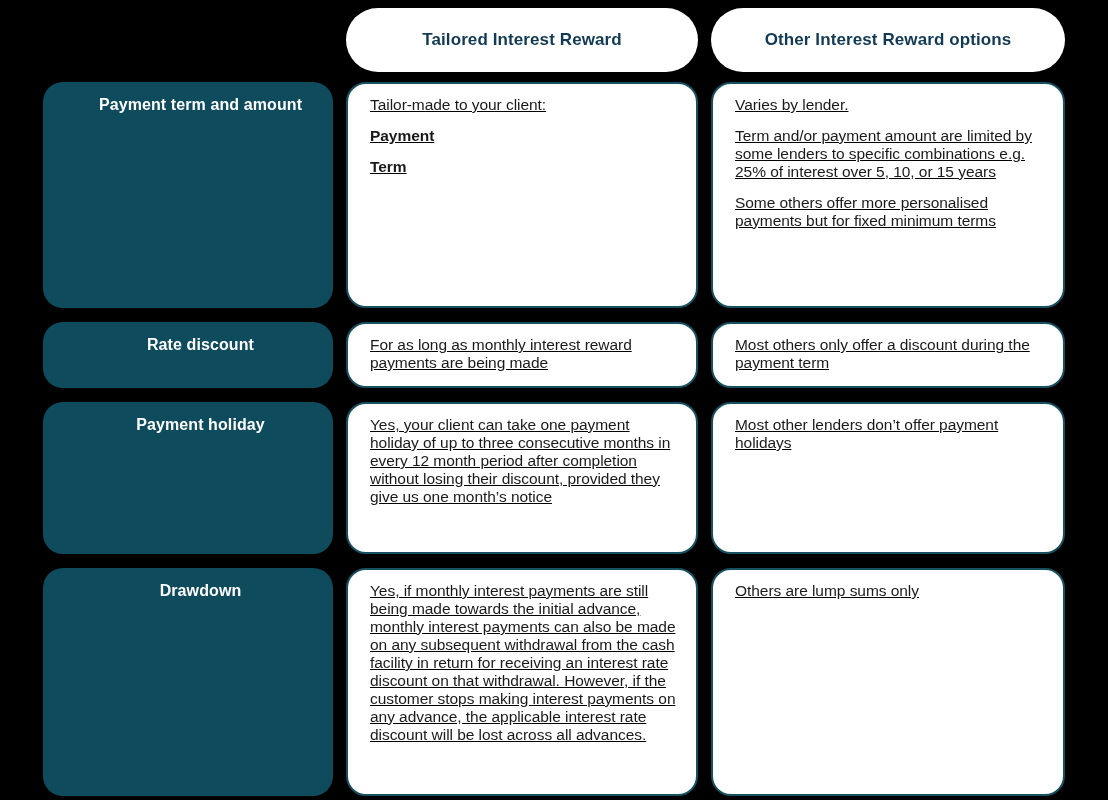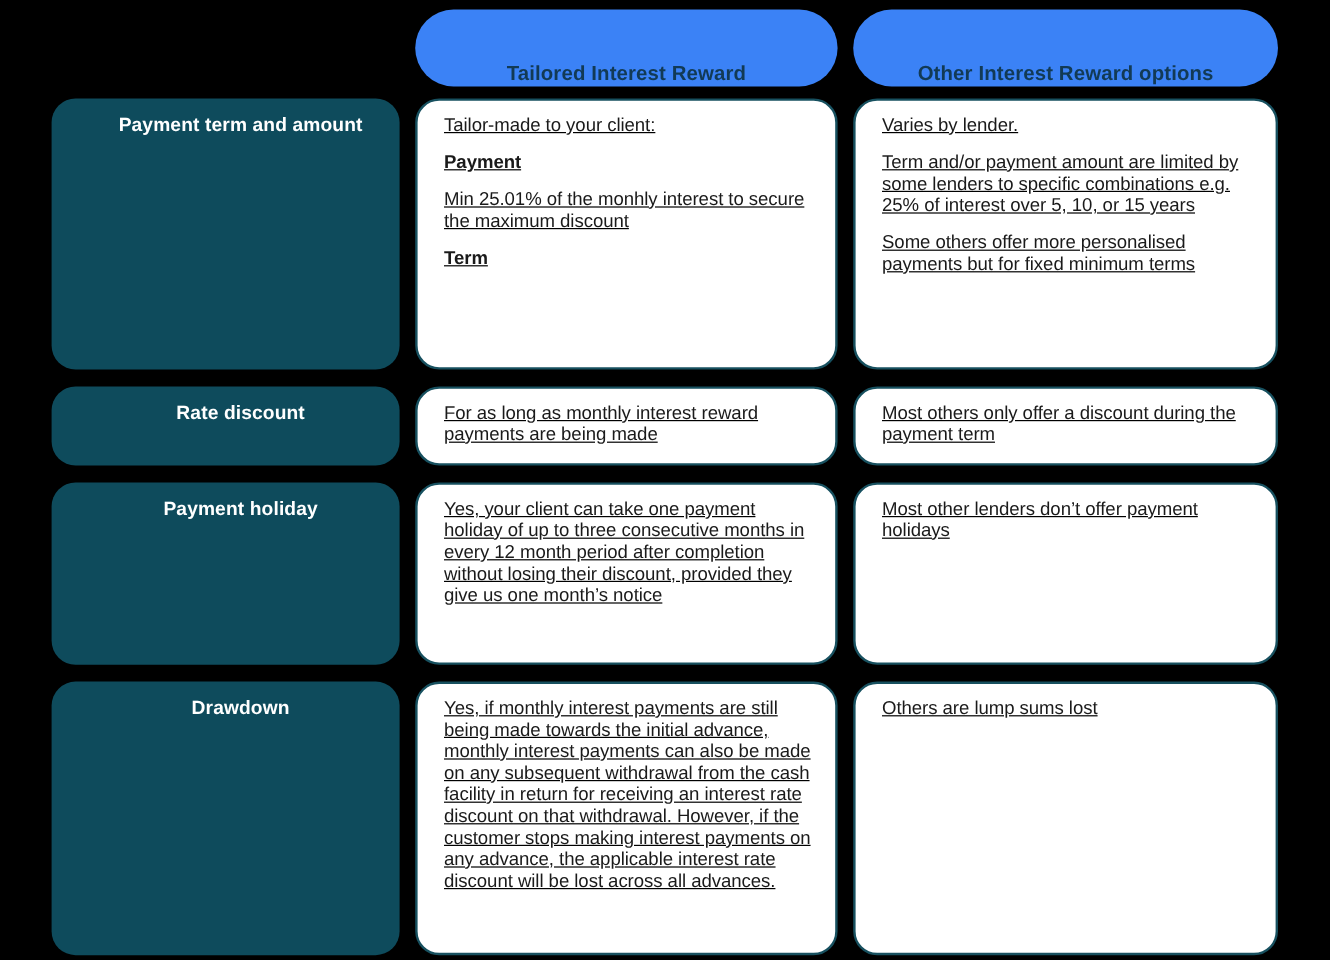--- a/index.html
+++ b/index.html
@@ -27,24 +27,24 @@
     position: absolute;
     left: 0;
     top: 8px;
     width: 1108px;
     height: 64px;
   }
   .col-head {
     position: absolute;
     top: 0;
     height: 64px;
-    background: #3b82f6;
+    background: #ffffff;
     border-radius: 32px;
     display: flex;
-    align-items: flex-end;
+    align-items: center;
     justify-content: center;
     box-sizing: border-box;
   }
   .col-head.c1 { left: 346px; width: 352px; }
   .col-head.c2 { left: 711px; width: 354px; }
   .col-head-label {
     color: #123A55;
     font-size: 17px;
     font-weight: bold;
     letter-spacing: 0.1px;
@@ -135,21 +135,20 @@
   </div>
 
   <div class="rows">
       <div class="row r0">
         <div class="cell label">
           <span class="txt">Payment term and amount</span>
         </div>
         <div class="cell body c1">
           <p>Tailor-made to your client:</p>
           <p class="strong">Payment</p>
-          <p>Min 25.01% of the monhly interest to secure the maximum discount</p>
           <p class="strong">Term</p>
         </div>
         <div class="cell body c2">
           <p>Varies by lender.</p>
           <p>Term and/or payment amount are limited by some lenders to specific combinations e.g. 25% of interest over 5, 10, or 15 years</p>
           <p>Some others offer more personalised payments but for fixed minimum terms</p>
         </div>
       </div>
       <div class="row r1">
         <div class="cell label">
@@ -174,18 +173,18 @@
         </div>
       </div>
       <div class="row r3">
         <div class="cell label">
           <span class="txt">Drawdown</span>
         </div>
         <div class="cell body c1">
           <p>Yes, if monthly interest payments are still being made towards the initial advance, monthly interest payments can also be made on any subsequent withdrawal from the cash facility in return for receiving an interest rate discount on that withdrawal. However, if the customer stops making interest payments on any advance, the applicable interest rate discount will be lost across all advances.</p>
         </div>
         <div class="cell body c2">
-          <p>Others are lump sums lost</p>
+          <p>Others are lump sums only</p>
         </div>
       </div>
     </div>
 
 </div>
 
 </body></html>

